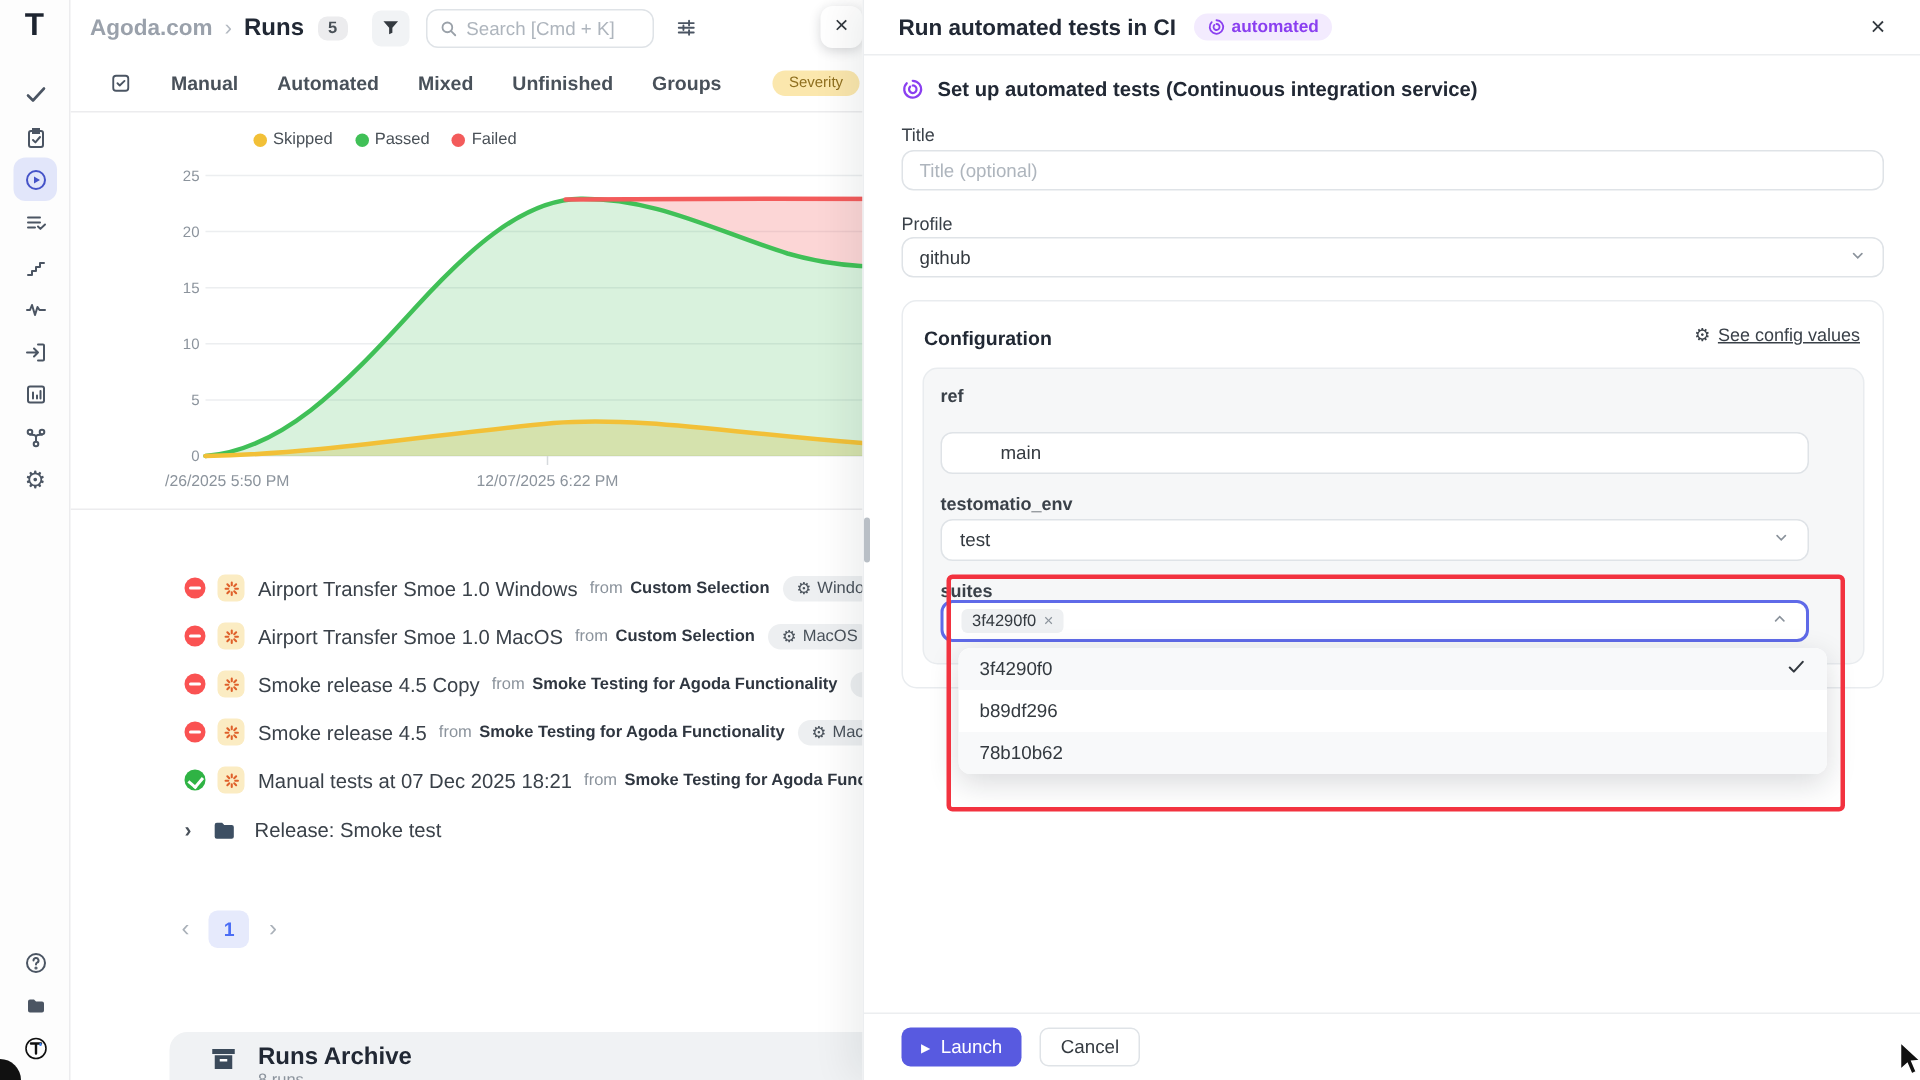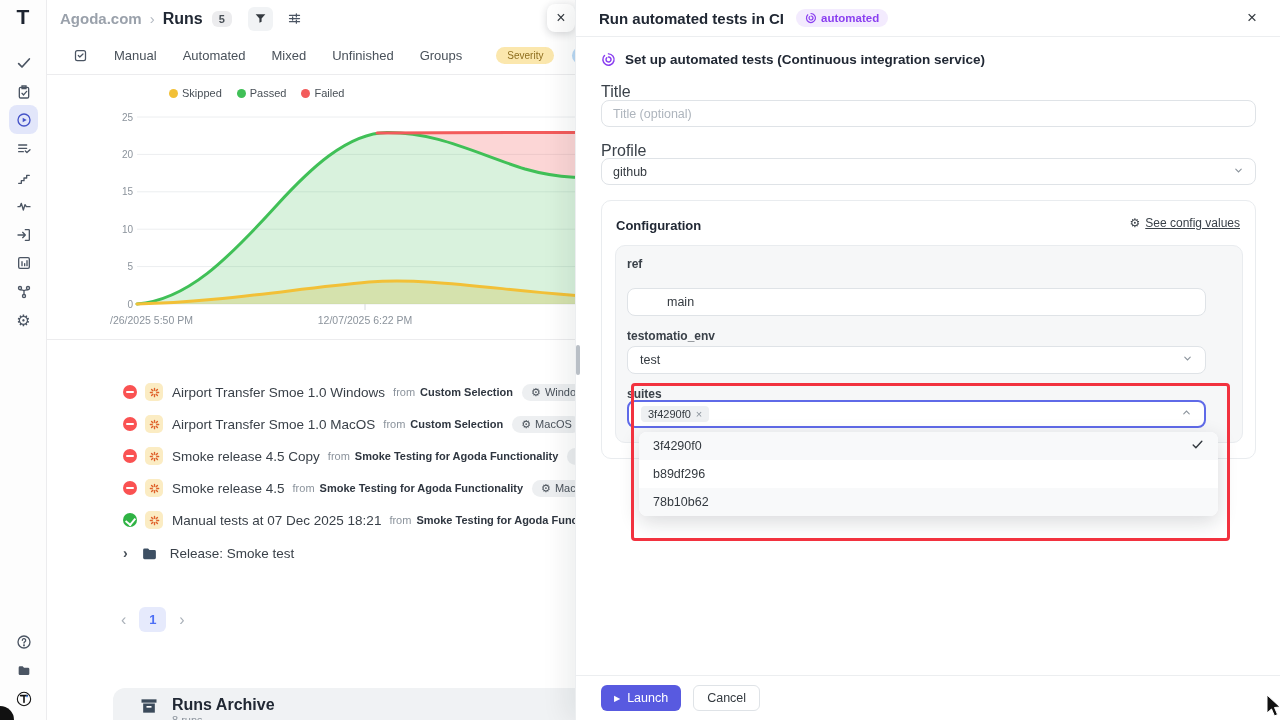--- a/index.html
+++ b/index.html
@@ -88,21 +88,21 @@
     border-left:1px solid #eceef0; box-shadow:-10px 0 24px rgba(20,25,35,.07); }
   .panel-head { position:absolute; left:0; top:0; right:0; height:37px; border-bottom:1px solid #eceef0;
     display:flex; align-items:center; padding:0 23px; }
   .panel-title { font-size:15px; font-weight:bold; color:#212834; }
   .auto-badge { display:flex; align-items:center; gap:4px; margin-left:12px; padding:3px 9px; border-radius:11px;
     font-size:11.5px; font-weight:bold; }
   .panel-close { margin-left:auto; background:none; border:none; font-size:17px; color:#343a40; cursor:pointer; }
 
   .setup-row { position:absolute; left:25px; top:52px; display:flex; align-items:center; gap:9px; }
   .setup-row .txt { font-size:13.5px; font-weight:bold; color:#212834; }
-  .flabel { position:absolute; left:25px; font-size:16px; color:#3a4149; }
+  .flabel { position:absolute; left:25px; font-size:12px; color:#3a4149; }
   .f-input { position:absolute; left:25px; width:655px; height:27px; border:1px solid #dfe3e7; border-radius:8px;
     padding:0 11px; font-size:12.5px; color:#343a40; font-family:"Liberation Sans",sans-serif; outline:none; background:#fff; }
   .f-input::placeholder { color:#aeb5bd; }
   .f-select { position:absolute; left:25px; width:655px; height:27px; border:1px solid #dfe3e7; border-radius:8px;
     background:#fff; display:flex; align-items:center; padding:0 11px; font-size:12.5px; color:#343a40; cursor:pointer; }
   .f-select .chev { margin-left:auto; color:#8b939c; }
 
   .cfg-card { position:absolute; left:25px; top:200px; width:655px; height:259px; border:1px solid #e9ecef;
     border-radius:10px; background:#fff; }
   .cfg-head { position:absolute; left:14px; top:17px; font-size:13px; font-weight:bold; color:#212834; }
@@ -235,34 +235,41 @@
     <div class="topbar">
       <span class="crumb-project">Agoda.com</span>
       <span class="crumb-sep">›</span>
       <span class="crumb-section">Runs</span>
       <span class="count-badge">5</span>
       <button class="filter-btn">
         <svg width="13" height="13" viewBox="0 0 24 24" fill="#343a40">
             <path d="M3 4h18l-7 8v6l-4 2v-8z"></path>
           </svg>
       </button>
+      <div class="search-box">
+        <svg width="12" height="12" viewBox="0 0 24 24" fill="none" stroke="#9aa1a9" stroke-width="2.4" stroke-linecap="round">
+            <circle cx="10.5" cy="10.5" r="6.5"></circle>
+            <path d="M15.5 15.5L21 21"></path>
+          </svg>
+        <input type="text" placeholder="Search [Cmd + K]" style="">
+      </div>
       <button class="tune-btn">
         <svg width="15" height="15" viewBox="0 0 24 24" fill="none" stroke="#4b5563" stroke-width="2" stroke-linecap="round">
             <path d="M4 7h16M4 12h16M4 17h16"></path>
             <path d="M15 4.5v5M9 9.5v5M15 14.5v5"></path>
           </svg>
       </button>
     </div>
 
     <div class="tabsrow">
       <svg width="15" height="15" viewBox="0 0 24 24" fill="none" stroke="#4b5563" stroke-width="2">
           <rect x="4" y="4" width="16" height="16" rx="3"></rect>
           <path d="M8.5 12l2.4 2.4L16 9.5" stroke-linecap="round" stroke-linejoin="round"></path>
         </svg>
-      <div id="tabs-list" style="display:flex; gap:26px; align-items:flex-start;">
+      <div id="tabs-list" style="display:flex; gap:26px; align-items:flex-start;font-weight:bold;">
           <div class="tab">Manual</div>
           <div class="tab">Automated</div>
           <div class="tab">Mixed</div>
           <div class="tab">Unfinished</div>
           <div class="tab">Groups</div>
         </div>
       <div id="pills-list" style="display:flex; gap:18px; align-items:center; margin-left:8px;">
           <div class="pill" style="background: rgb(251, 231, 173); color: rgb(143, 111, 31);">Severity</div>
           <div class="pill" style="background: rgb(186, 218, 246); color: rgb(58, 88, 124);">Automatable</div>
         </div>

